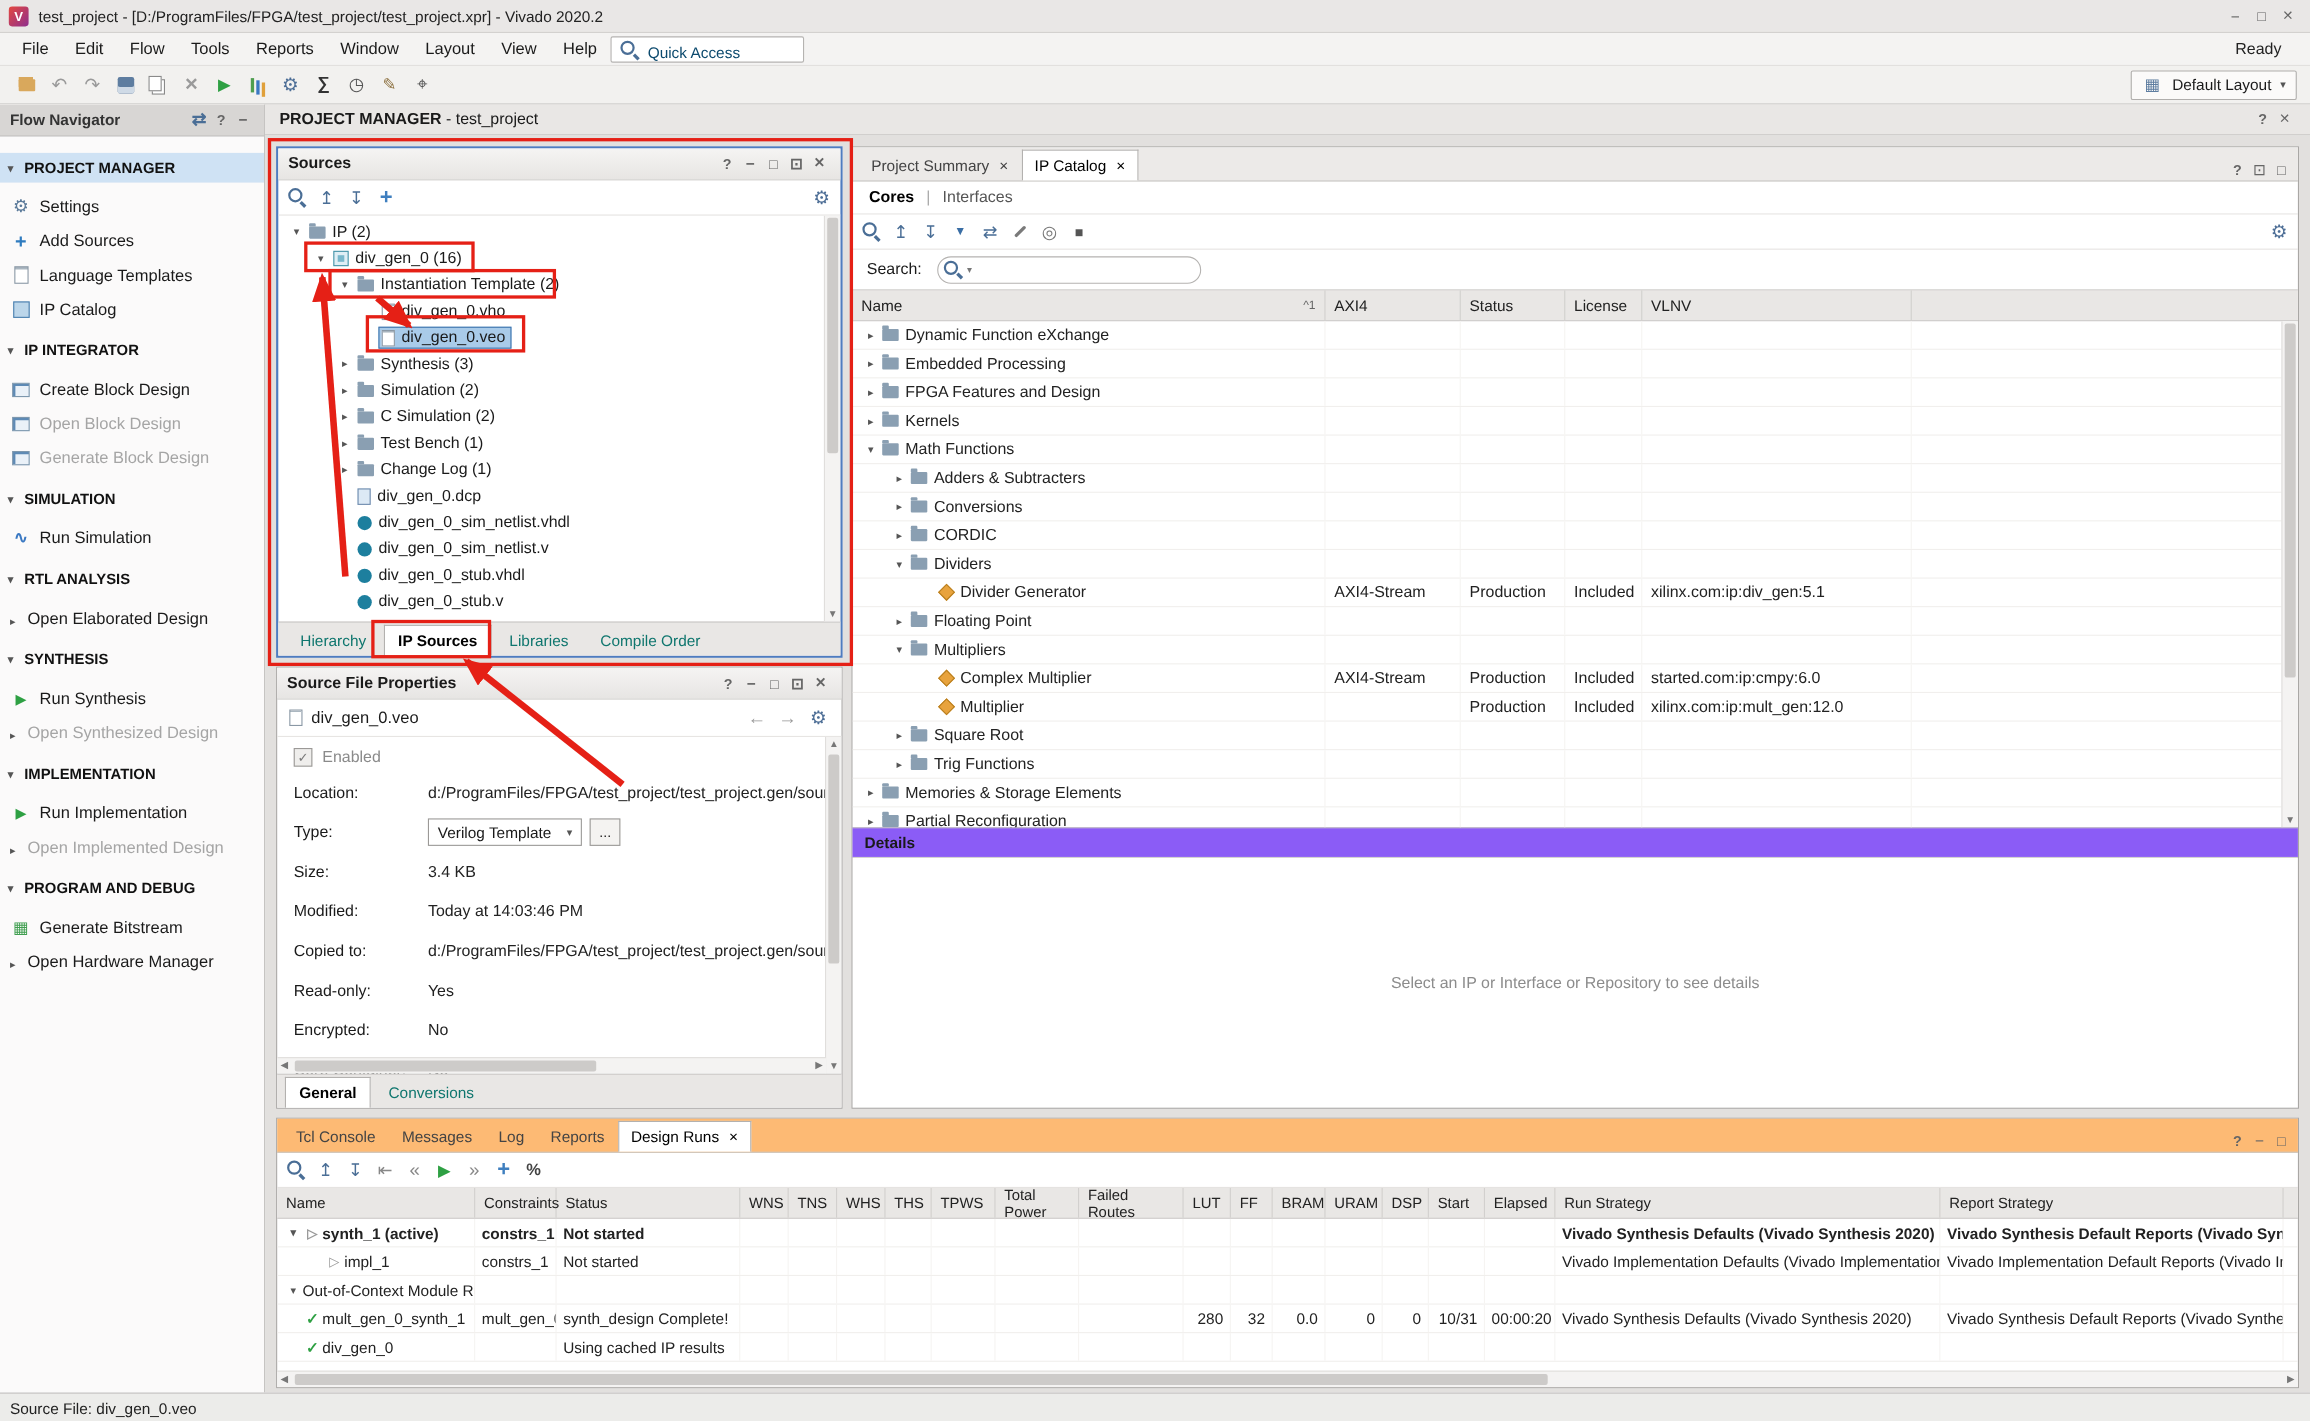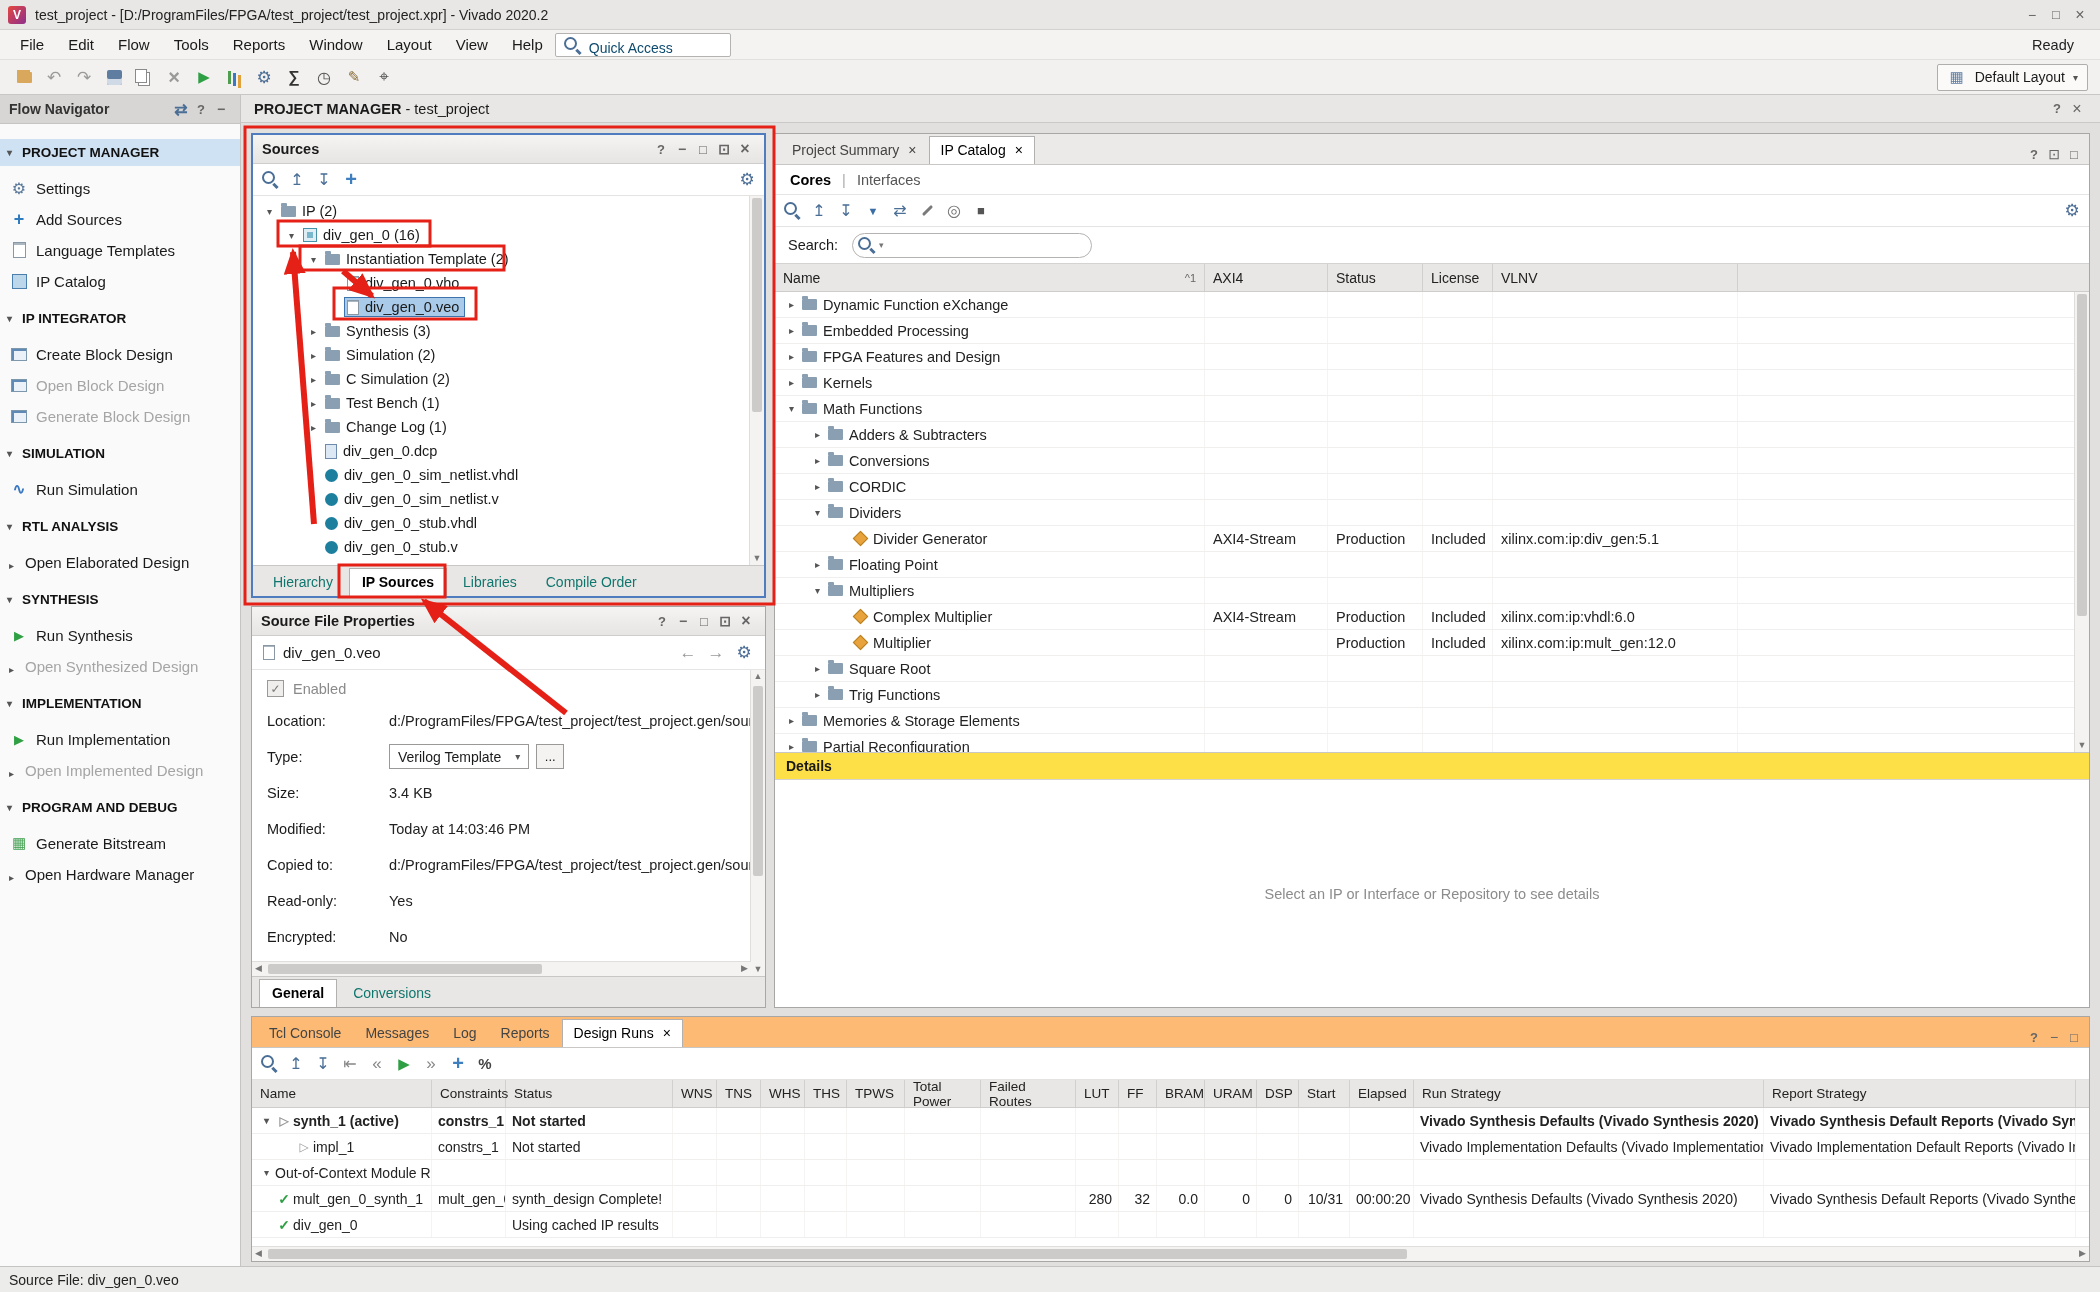--- a/index.html
+++ b/index.html
@@ -168,21 +168,21 @@
   .ipc-hdr{height:27px;background:#e9e7e5;border-top:1px solid #d5d3d1;border-bottom:1px solid #cfcdcb;
      display:flex;flex:none;font-size:14px;color:#222}
   .hcell{display:flex;align-items:center;padding:0 8px;border-right:1px solid #d2d0ce;box-sizing:border-box;flex:none}
   .sortbadge{margin-left:auto;font-size:11px;color:#666}
   .ipc-body{position:relative;overflow:hidden;flex:none;height:460px}
   .irow{height:25px;display:flex;align-items:center;border-bottom:1px solid #f1efed;font-size:14.5px}
   .icell{padding:0 8px;box-sizing:border-box;white-space:nowrap;overflow:hidden;flex:none;height:100%;
      display:flex;align-items:center;border-right:1px solid #f6f4f2;color:#222}
   .ip-orange{width:11px;height:11px;background:#e8a33d;border:1px solid #b97f1f;transform:rotate(45deg);
      flex:none;margin:0 3px;box-sizing:border-box}
-  .details-bar{height:26px;background:#fde047;border-top:1px solid #c9c7c5;border-bottom:1px solid #d5d3d1;
+  .details-bar{height:26px;background:#8b5cf6;border-top:1px solid #c9c7c5;border-bottom:1px solid #d5d3d1;
      display:flex;align-items:center;padding:0 11px;font-weight:bold;font-size:14px;flex:none}
   .details-body{flex:1;display:flex;align-items:center;justify-content:center;color:#8c8c8c;font-size:14.5px}
   
   #runs{left:251px;top:1016px;width:1839px;height:246px}
   .rtabs{height:30px;background:#fdba74;border-bottom:1px solid #c9c7c5;display:flex;align-items:flex-end;
      padding:0 5px;flex:none}
   .rhdr{height:27px;background:#e9e7e5;border-bottom:1px solid #cfcdcb;display:flex;flex:none;font-size:13.5px;color:#222}
   .rbody{flex:1;position:relative;overflow:hidden}
   .rrow{height:25px;display:flex;align-items:center;border-bottom:1px solid #f1efed;font-size:14px}
   .rcell{padding:0 6px;box-sizing:border-box;white-space:nowrap;overflow:hidden;flex:none;height:100%;
@@ -795,21 +795,21 @@
         <div class="irow">
           <div class="icell" style="width: 430px; padding-left: 60px;">
             <span class="texp"></span>
             <span class="ip-orange"></span>
             <span style="width: 4px;"></span>
             <span>Complex Multiplier</span>
           </div>
           <div class="icell" style="width: 123px;">AXI4-Stream</div>
           <div class="icell" style="width: 95px;">Production</div>
           <div class="icell" style="width: 70px;">Included</div>
-          <div class="icell" style="width: 245px;">xilinx.com:ip:vhdl:6.0</div>
+          <div class="icell" style="width: 245px;">started.com:ip:cmpy:6.0</div>
         </div>
         <div class="irow">
           <div class="icell" style="width: 430px; padding-left: 60px;">
             <span class="texp"></span>
             <span class="ip-orange"></span>
             <span style="width: 4px;"></span>
             <span>Multiplier</span>
           </div>
           <div class="icell" style="width: 123px;"></div>
           <div class="icell" style="width: 95px;">Production</div>

